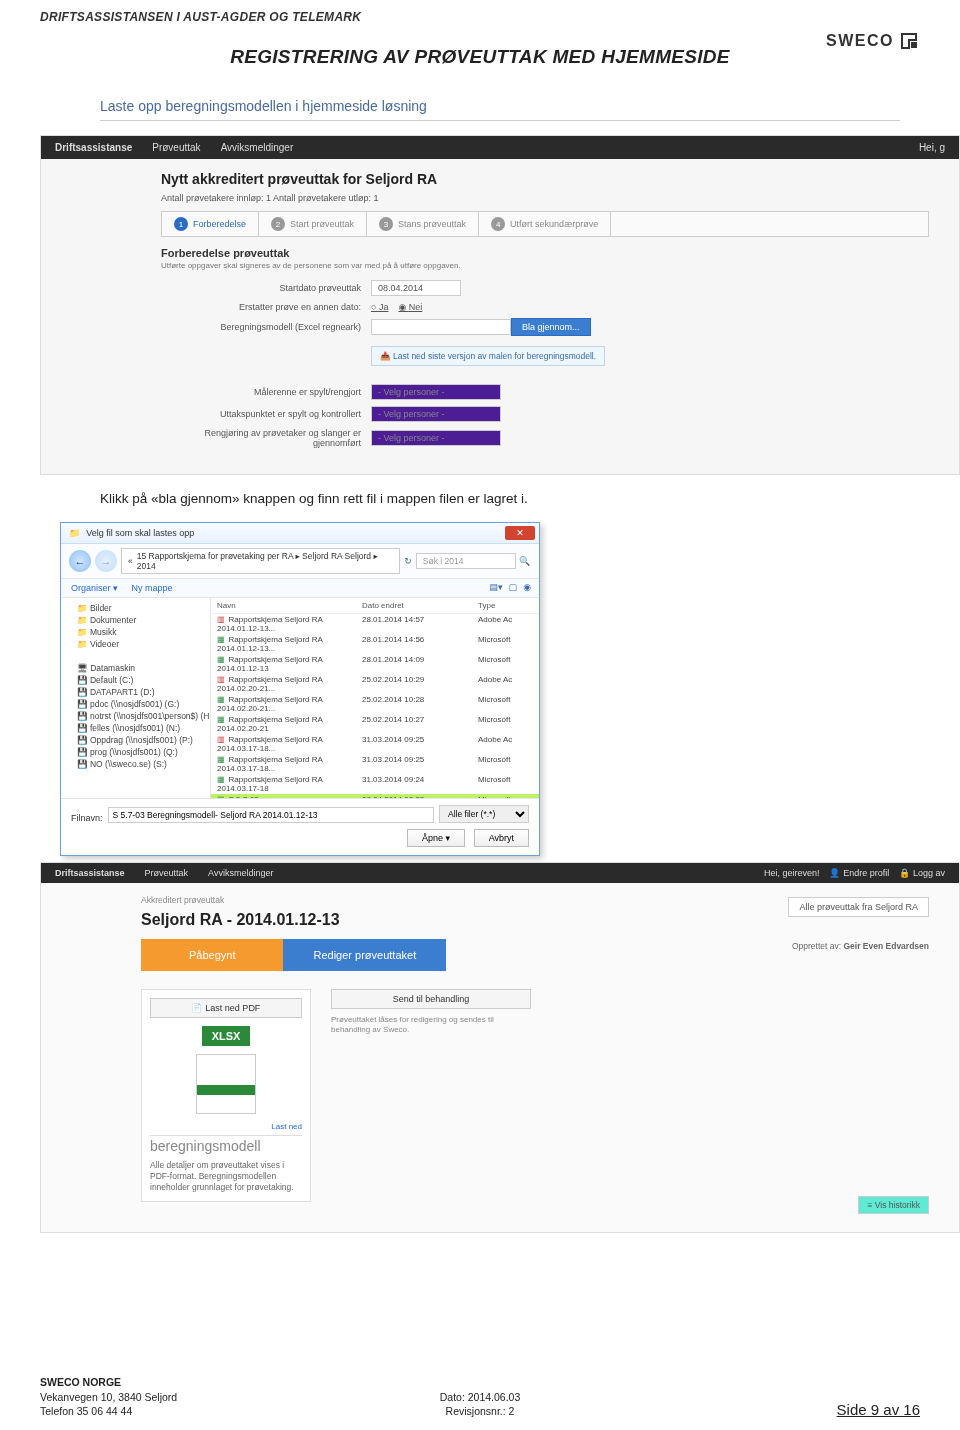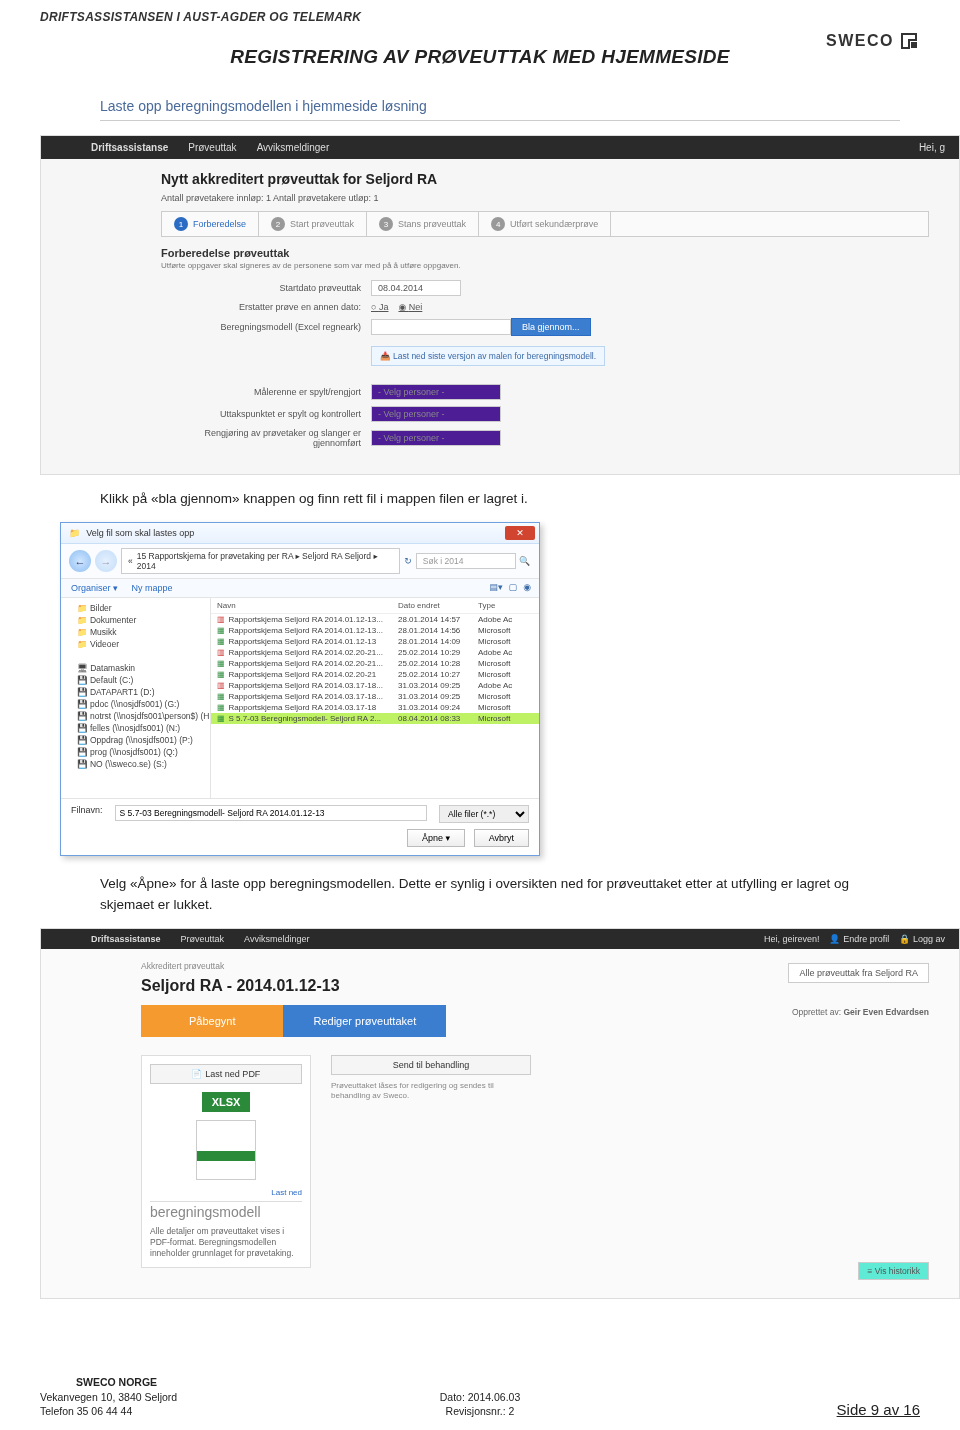--- a/index.html
+++ b/index.html
@@ -261,32 +261,33 @@
   .dlg-side div { padding: 1px 0 1px 10px; white-space: nowrap; }
   .dlg-files {
     flex: 1;
     overflow: hidden;
   }
   .file-head, .file-row {
     display: grid;
     grid-template-columns: 1fr 80px 55px;
     font-size: 8px;
     padding: 1px 6px;
+    gap: 36px;
   }
   .file-head { color: #555; border-bottom: 1px solid #eee; padding: 3px 6px; }
   .file-row { color: #444; }
   .file-row.sel { background: #bef264; }
   .file-icon { color: #c33; margin-right: 4px; }
   .file-icon.xls { color: #2a8a3a; }
   .dlg-footer {
     border-top: 1px solid #e4e4e4;
     padding: 6px 10px;
     display: flex;
-    align-items: flex-start;
-    gap: 12px;
+    align-items: flex-end;
+    gap: 5px;
     font-size: 9px;
   }
   .dlg-footer input.fn {
     flex: 1;
     border: 1px solid #ccc;
     padding: 2px 4px;
     font-size: 8.5px;
   }
   .dlg-footer select {
     border: 1px solid #ccc;
@@ -402,21 +403,21 @@
   }
   .footer-left { line-height: 1.35; }
   .footer-center {
     position: absolute;
     left: 50%;
     transform: translateX(-50%);
     text-align: center;
     line-height: 1.35;
   }
   .footer-right { font-size: 15px; text-decoration: underline; }
-  .bold { font-weight: bold; margin-left: 36px; }
+  .bold { font-weight: bold; }
 </style>
 </head>
 <body>
 
 <div class="page-header">
   <div class="org-name">DRIFTSASSISTANSEN I AUST-AGDER OG TELEMARK</div>
 </div>
 <div class="logo">
   <span class="logo-text">SWECO</span>
   <svg width="22" height="22" viewBox="0 0 22 22">
@@ -608,21 +609,20 @@
       <select>
         <option>Alle filer (*.*)</option>
       </select>
     </div>
     <div class="dlg-buttons">
       <button><span>Åpne</span> ▾</button>
       <button>Avbryt</button>
     </div>
   </div>
 
-  <p class="body-text" style="margin-top:18px">Velg «Åpne» for å laste opp beregningsmodellen. Dette er synlig i oversikten ned for prøveuttaket etter at utfylling er lagret og skjemaet er lukket.</p>
 
   <div class="screenshot">
     <div class="app3">
       <div class="app3-nav">
         <span class="bold">Driftsassistanse</span>
         <span>Prøveuttak</span>
         <span>Avviksmeldinger</span>
         <div class="right">
           <span>Hei, geireven!</span>
           <span>👤 <span>Endre profil</span></span>

